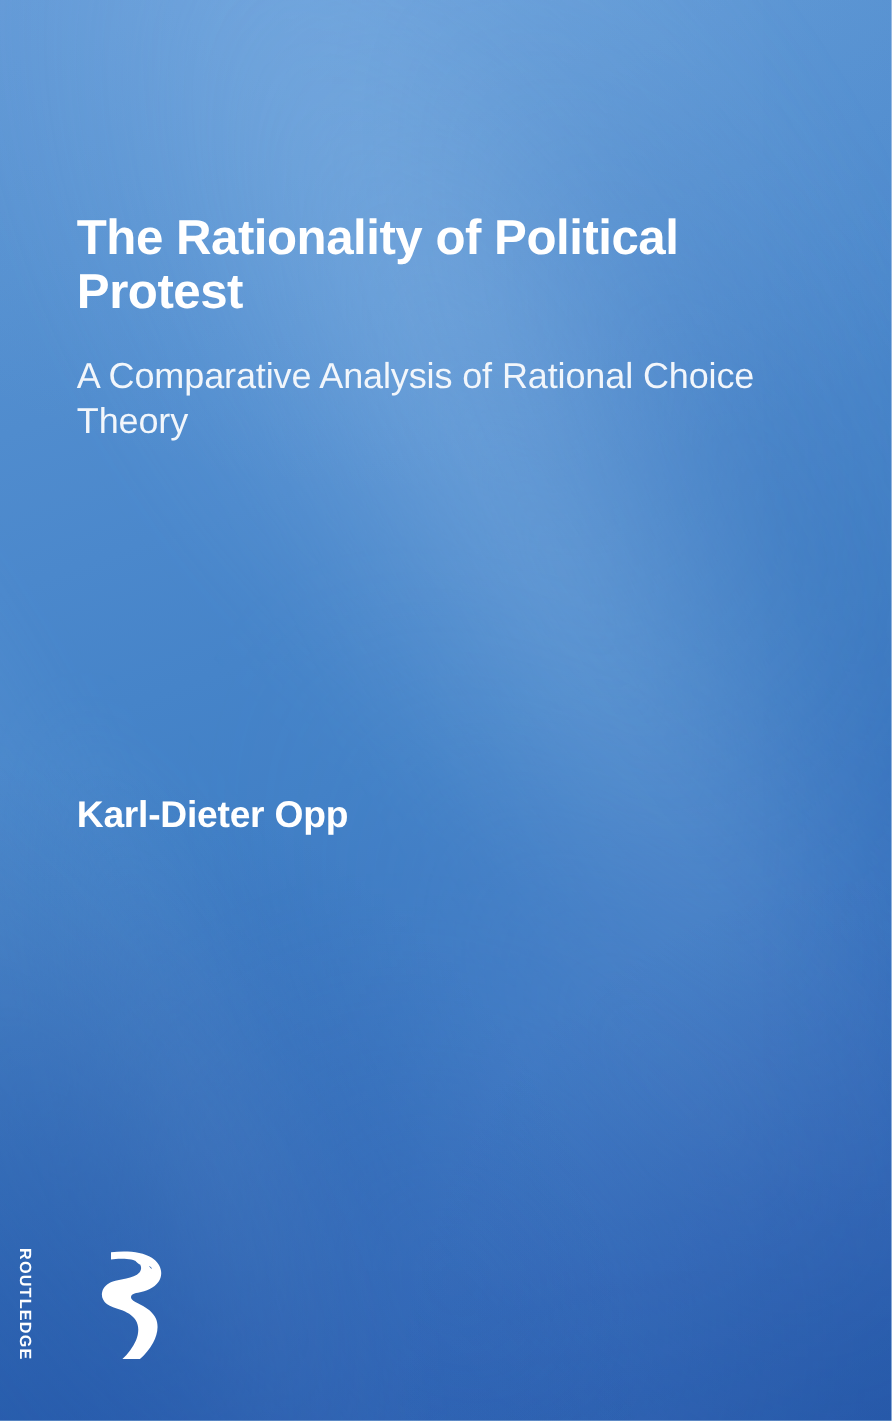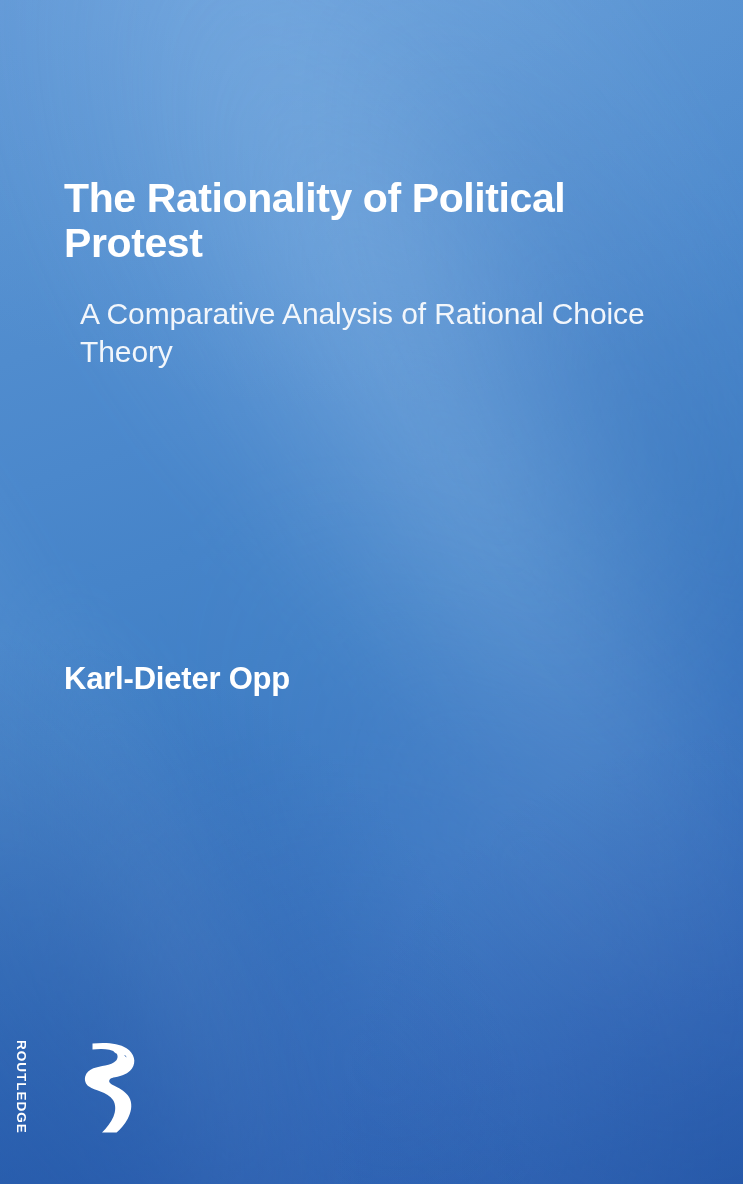--- a/index.html
+++ b/index.html
@@ -155,21 +155,21 @@
     color: #ffffff;
     font-family: "Liberation Sans", sans-serif;
     font-weight: bold;
     font-size: 41px;
     line-height: 45px;
     letter-spacing: -0.4px;
   }
 
   .subtitle {
     position: absolute;
-    left: 80px;
+    left: 64px;
     top: 295px;
     width: 630px;
     margin: 0;
     color: #f2f6fb;
     font-family: "Liberation Sans", sans-serif;
     font-weight: normal;
     font-size: 30px;
     line-height: 38px;
     letter-spacing: -0.1px;
   }

